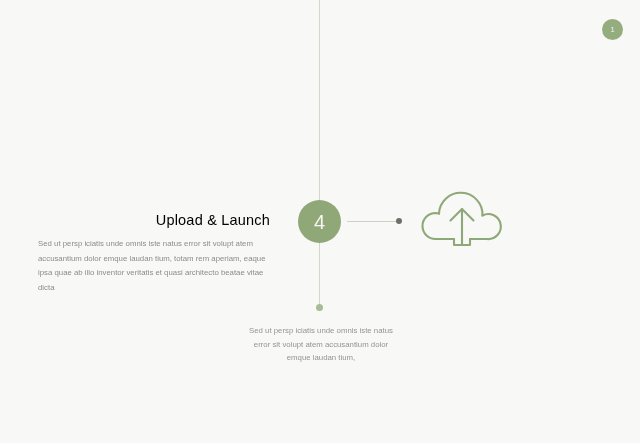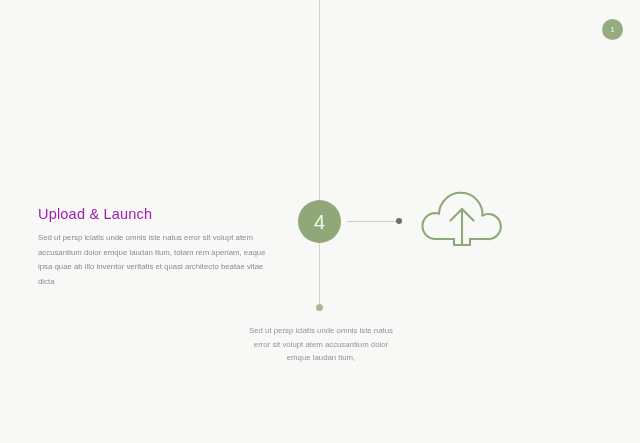--- a/index.html
+++ b/index.html
@@ -89,27 +89,28 @@
   }
 
   
   .content-block {
     position: absolute;
     left: 38px;
     top: 204px;
     width: 232px;
   }
   .content-heading {
-    margin: 2px 0 8px 0;
+    margin: 8px 0 8px 0;
     font-size: 14.5px;
     font-weight: 400;
-    color: #a21caf;
+    color: #000000;
     letter-spacing: 0.2px;
     line-height: 1.2;
     font-family: "Liberation Sans", sans-serif;
+    text-align: right;
   }
   .content-body {
     margin: 0;
     font-size: 7.8px;
     line-height: 1.85;
     color: #8c8c8c;
     font-family: "Liberation Sans", sans-serif;
   }
 
   

